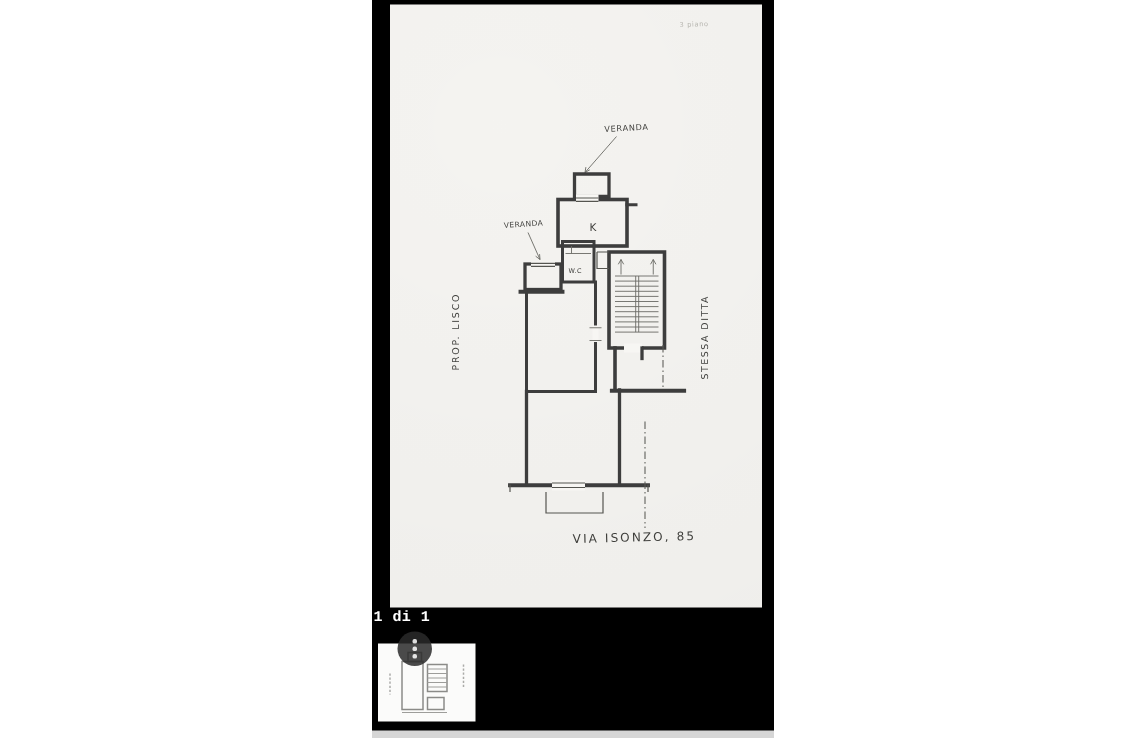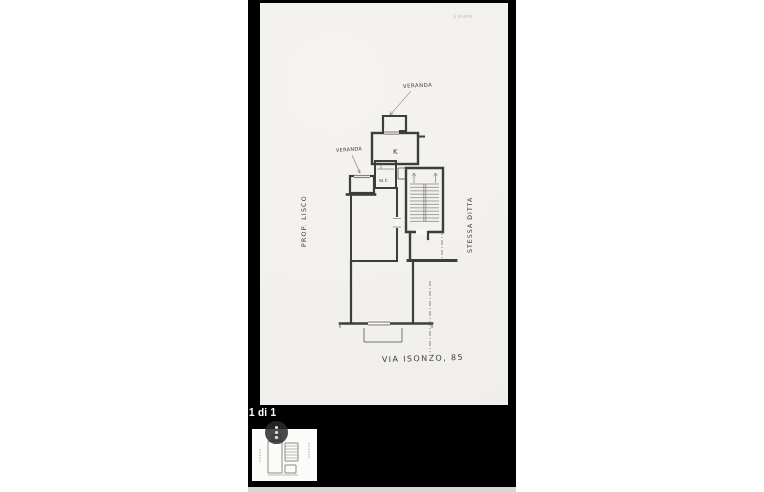--- a/index.html
+++ b/index.html
@@ -12,21 +12,21 @@
     background:#000000;
   }
   .doc{
     position:absolute;left:12px;top:3px;width:248px;height:402px;
     background:#f7f6f3;
     background-image:radial-gradient(circle at 30% 20%, rgba(0,0,0,0.012), rgba(0,0,0,0.03));
   }
   .doc svg{display:block;width:248px;height:402px;}
   .page-indicator{
     position:absolute;left:1px;top:407px;color:#ffffff;
-    font-size:10px;font-weight:bold;letter-spacing:0.3px;
+    font-size:10px;font-weight:bold;letter-spacing:0.3px;font-family:Liberation Mono, monospace;
   }
   .thumb{
     position:absolute;left:4px;top:429px;width:65px;height:52px;
     background:#fbfbfa;border:0;box-sizing:border-box;
   }
   .thumb svg{display:block;width:65px;height:52px;}
   .overlay-circle{
     position:absolute;left:17px;top:421px;width:23px;height:23px;
     border-radius:50%;background:rgba(42,42,42,0.85);
     display:flex;flex-direction:column;align-items:center;justify-content:center;gap:2.5px;

